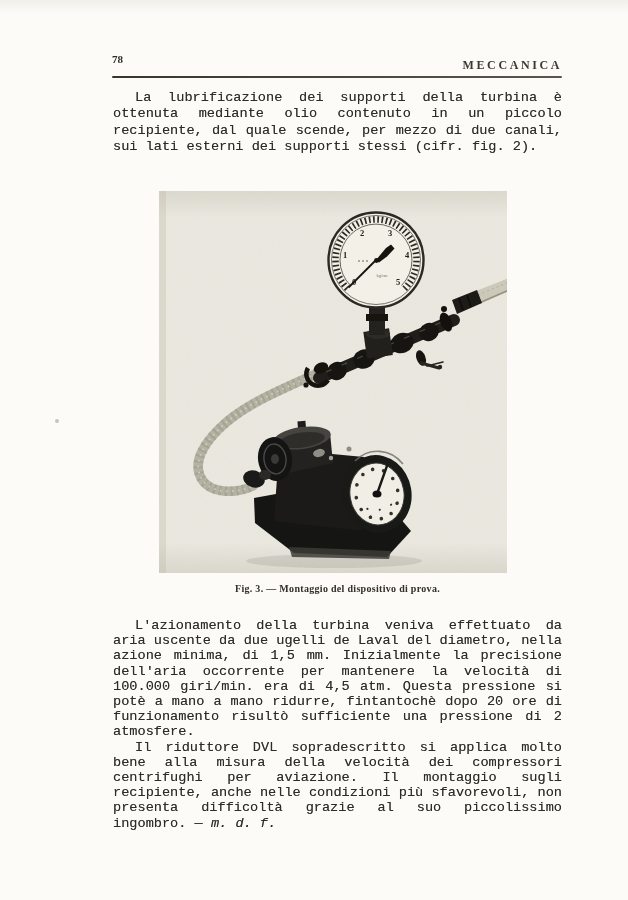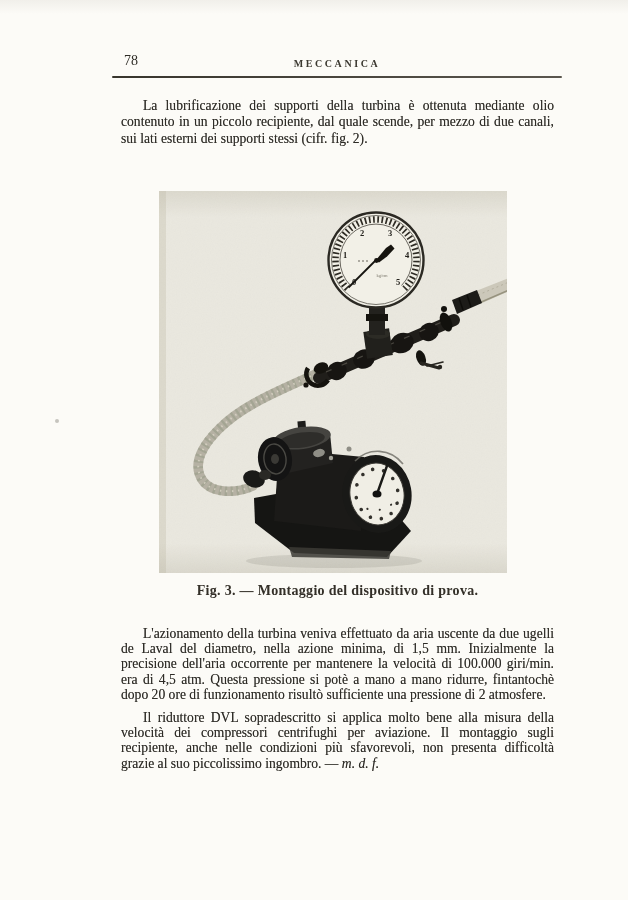--- a/index.html
+++ b/index.html
@@ -9,45 +9,45 @@
     background:#fcfbf7;
     overflow:hidden;
     font-family:"Liberation Serif","DejaVu Serif",serif;
   }
   .screenshot::before{
     content:"";position:absolute;left:0;top:0;right:0;height:14px;
     background:linear-gradient(to bottom,rgba(190,186,176,0.18),rgba(190,186,176,0));
     pointer-events:none;
   }
   .pageno{
-    position:absolute;left:124px;top:53px;
-    font-size:14px;font-weight:normal;color:#2e2c26;
+    position:absolute;left:112px;top:53px;
+    font-size:11px;font-weight:bold;color:#2e2c26;
   }
   .journal{
     position:absolute;left:112px;top:58px;width:450px;
-    text-align:center;font-size:10px;font-weight:bold;
+    text-align:right;font-size:12px;font-weight:bold;
     letter-spacing:2.6px;color:#3c3931;
   }
   .rule{
     position:absolute;left:112px;top:76px;width:450px;height:2px;
     background:linear-gradient(to right,#38352d,#5a564e);
     border-radius:1px;
   }
   .textblock{
     position:absolute;left:113px;width:449px;
     color:#2e2c27;font-size:13.6px;text-align:justify;
     text-shadow:0 0 0.3px rgba(46,44,39,0.55);
   }
   .block-top{top:90px;line-height:16.3px;}
   .block-bottom{top:618px;line-height:15.2px;}
-  .textblock p{margin:8px;text-indent:22px;}
+  .textblock p{margin:0;text-indent:22px;font-family:Liberation Mono, monospace;}
   .textblock p.noindent{text-indent:0;}
   .caption{
     position:absolute;left:113px;top:583px;width:449px;
-    text-align:center;font-size:14px;font-weight:bold;
+    text-align:center;font-size:10px;font-weight:bold;
     letter-spacing:0.3px;color:#332f28;
   }
   .photo{
     position:absolute;left:159px;top:191px;width:348px;height:382px;
   }
   .speck{
     position:absolute;left:55px;top:419px;width:4px;height:4px;
     border-radius:50%;background:#c6c4be;
   }
   svg text{font-family:"Liberation Serif","DejaVu Serif",serif;}

